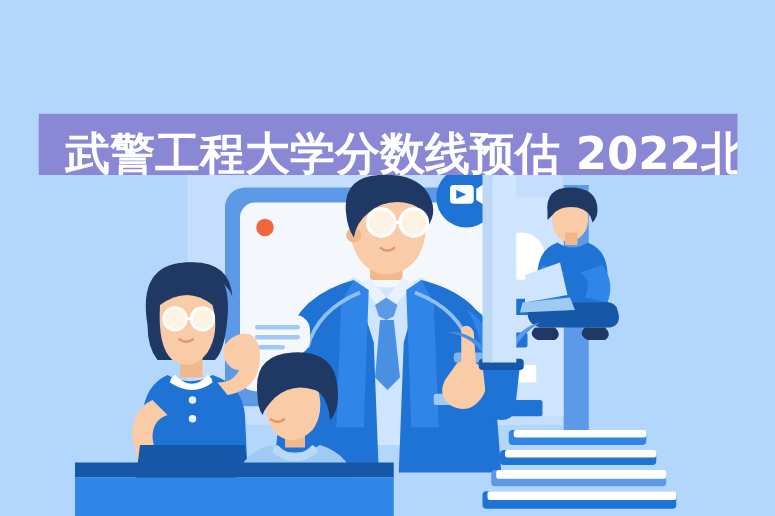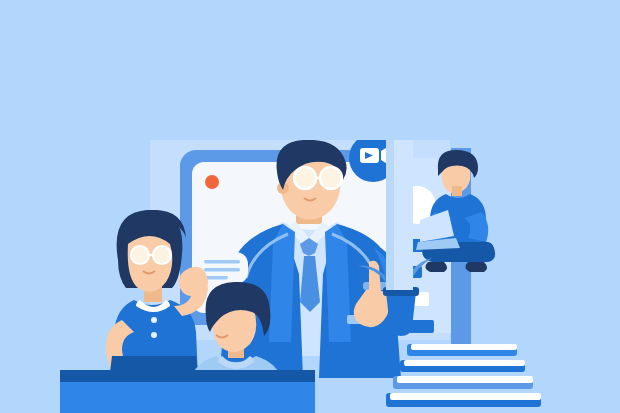--- a/index.html
+++ b/index.html
@@ -25,20 +25,23 @@
 
   
   #illus{position:absolute;left:0;top:140px;width:620px;height:273px;overflow:hidden;}
   #illus svg{display:block;}
 </style>
 </head>
 <body>
 
 <div id="stage">
 
+  <div id="banner">
+    <div id="banner-title">武警工程大学分数线预估 2022北</div>
+  </div>
 
   <div id="illus">
     <svg width="620" height="273" viewBox="0 0 620 273" xmlns="http://www.w3.org/2000/svg">
 
       <rect x="0" y="0" width="620" height="273" fill="#b3d6fd"></rect>
 
       <rect x="150" y="0" width="300" height="200" fill="#c5defd"></rect>
 
       <g>
         <rect x="180" y="10" width="225" height="175" rx="16" fill="#5c9ae8"></rect>

